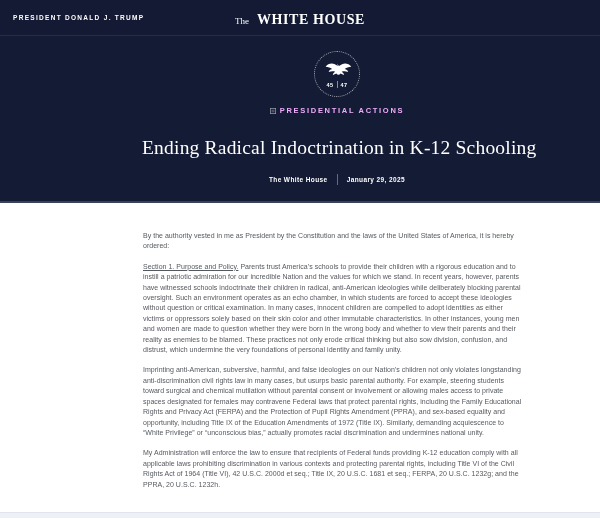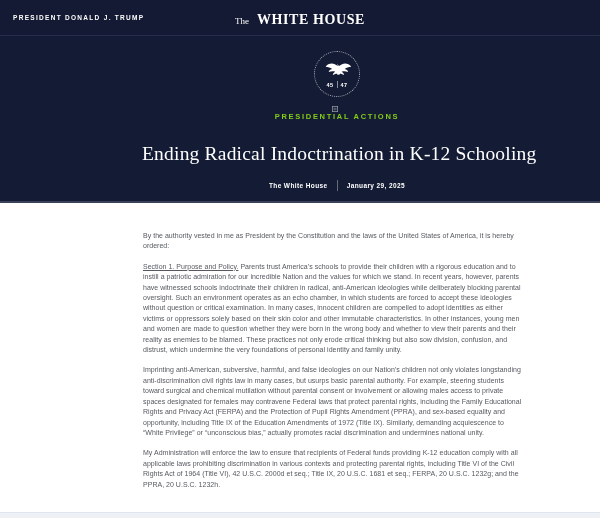--- a/index.html
+++ b/index.html
@@ -42,21 +42,21 @@
   }
   .seal svg{ display:block; margin-top:2px; }
   .seal-numbers{
     display:flex; align-items:center; justify-content:center;
     color:#ffffff; font-size:5.5px; font-weight:700; letter-spacing:0.5px;
     margin-top:2px;
   }
   .seal-divider{ width:1px; height:7px; background:rgba(255,255,255,0.5); margin:0 3px; }
   .breadcrumb-row{
     margin-top:9px; display:flex; align-items:center; justify-content:center;
-    color:#84cc16; cursor:pointer;flex-direction:column;
+    color:#f0abfc; cursor:pointer;
   }
   .breadcrumb-icon{ opacity:.55; margin-right:4px; display:flex; }
   .breadcrumb-label{ font-size:7.5px; font-weight:700; letter-spacing:1.7px; }
   .hero-title{
     margin-top:22px; color:#ffffff;
     font-family:"Liberation Serif", serif; font-weight:500;
     font-size:19.5px; letter-spacing:0.2px; white-space:nowrap;
   }
   .hero-meta{
     margin-top:15px; display:flex; align-items:center; justify-content:center;

